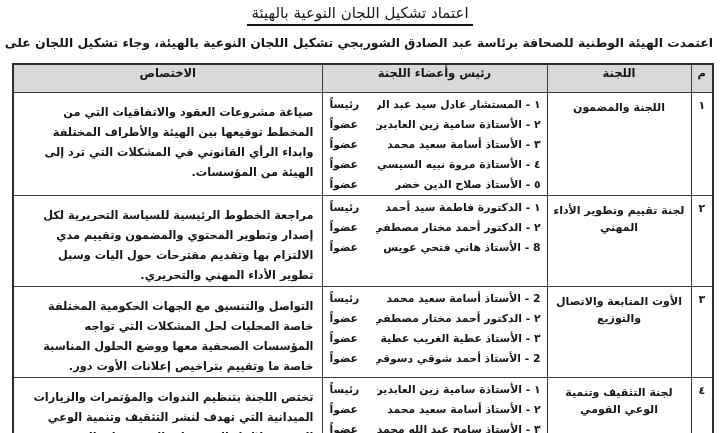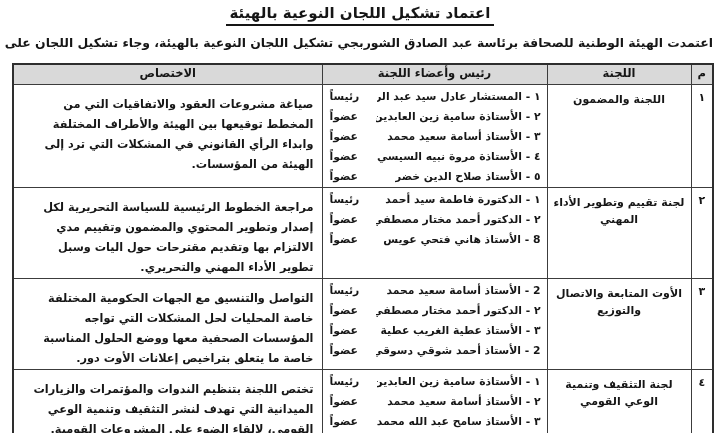--- a/index.html
+++ b/index.html
@@ -15,21 +15,21 @@
     color:var(--text);
     font-family:"DejaVu Sans",sans-serif;
     direction:rtl;
   }
   .page{width:720px;height:433px;position:relative;}
 
   .title-wrap{text-align:center;padding-top:3px;}
   .doc-title{
     display:inline-block;
     font-size:15px;
-    font-weight:bold;
+    font-weight:normal;
     padding:0 4px 2px 4px;
     border-bottom:2px solid #151515;
     letter-spacing:0;
   }
   .intro{
     margin:9px 7px 0 4px;
     text-align:right;
     font-size:12.4px;
     font-weight:bold;
     white-space:nowrap;
@@ -49,21 +49,21 @@
     vertical-align:top;
     color:var(--text);
   }
   col.c-num{width:22px;}
   col.c-committee{width:144px;}
   col.c-members{width:225px;}
   col.c-competence{width:309px;}
 
   thead th{
     background:var(--header-bg);
-    height:20px;
+    height:28px;
     font-size:11.5px;
     font-weight:bold;
     text-align:center;
     vertical-align:middle;
     padding:1px 6px;
   }
   tbody tr:nth-child(1){height:102px;}
   tbody tr:nth-child(2){height:62px;}
   tbody tr:nth-child(3){height:83px;}
   tbody tr:nth-child(4){height:82px;}
@@ -189,21 +189,21 @@
             </div>
             <div class="member-line">
               <span class="member-name">٣ - الأستاذ عطية الغريب عطية مصطفي</span>
               <span class="member-role">عضواً</span>
             </div>
             <div class="member-line">
               <span class="member-name">2 - الأستاذ أحمد شوقي دسوقي</span>
               <span class="member-role">عضواً</span>
             </div>
           </td>
-          <td class="cell-competence">التواصل والتنسيق مع الجهات الحكومية المختلفة خاصة المحليات لحل المشكلات التي تواجه المؤسسات الصحفية معها ووضع الحلول المناسبة خاصة ما يتعلق بتراخيص إعلانات الأوت دور.</td>
+          <td class="cell-competence">التواصل والتنسيق مع الجهات الحكومية المختلفة خاصة المحليات لحل المشكلات التي تواجه المؤسسات الصحفية معها ووضع الحلول المناسبة خاصة ما وتقييم بتراخيص إعلانات الأوت دور.</td>
         </tr>
         <tr>
           <td class="cell-num">٤</td>
           <td class="cell-committee">لجنة التثقيف وتنمية الوعي القومي</td>
           <td class="cell-members">
             <div class="member-line">
               <span class="member-name">١ - الأستاذة سامية زين العابدين عبد الله</span>
               <span class="member-role">رئيساً</span>
             </div>
             <div class="member-line">

